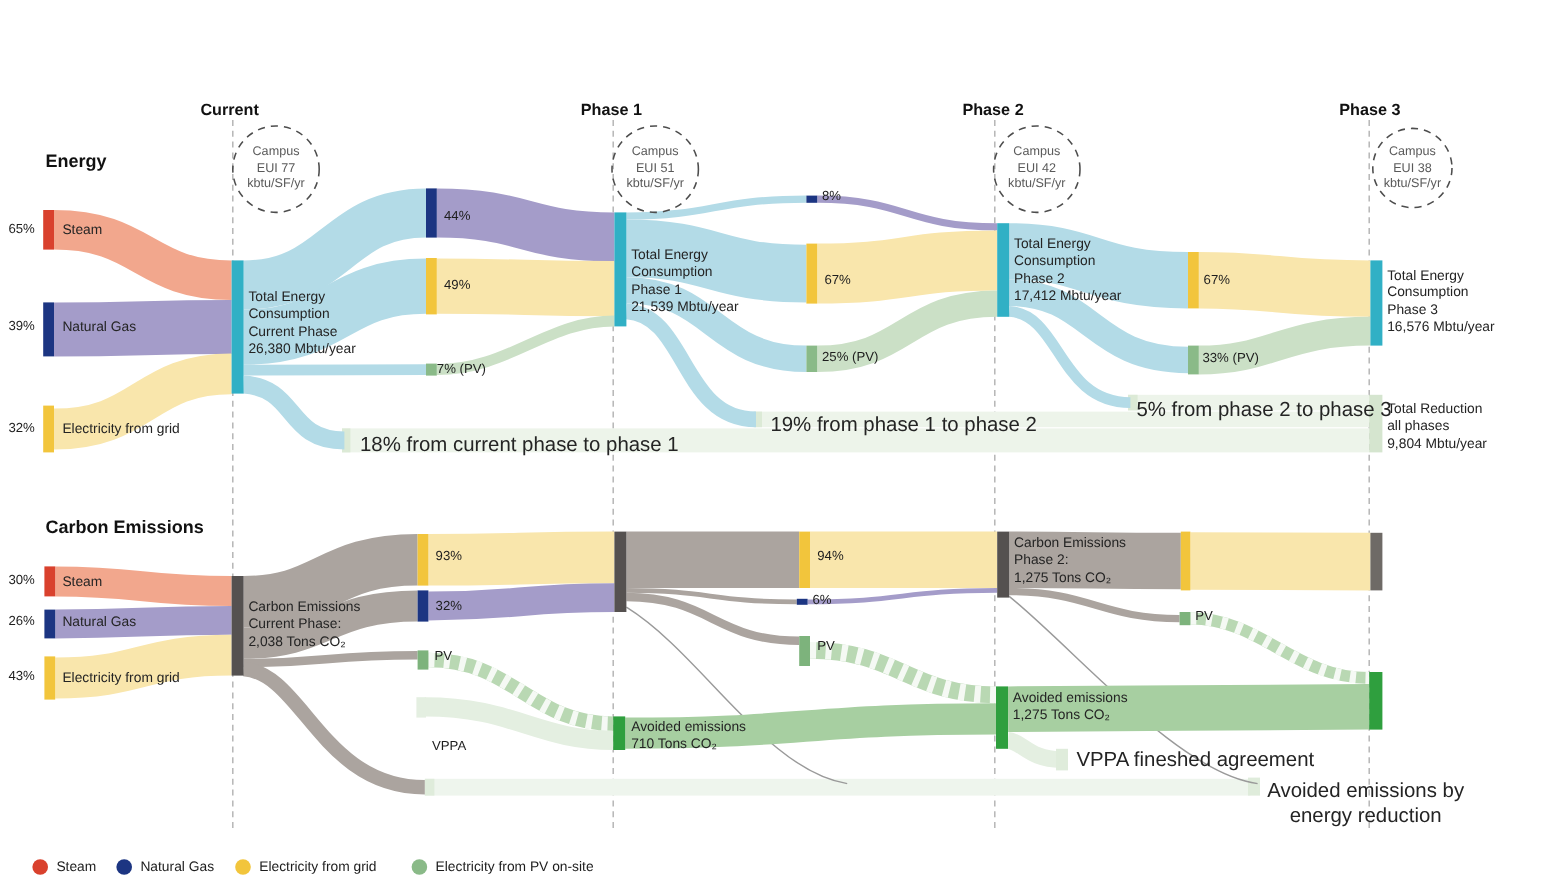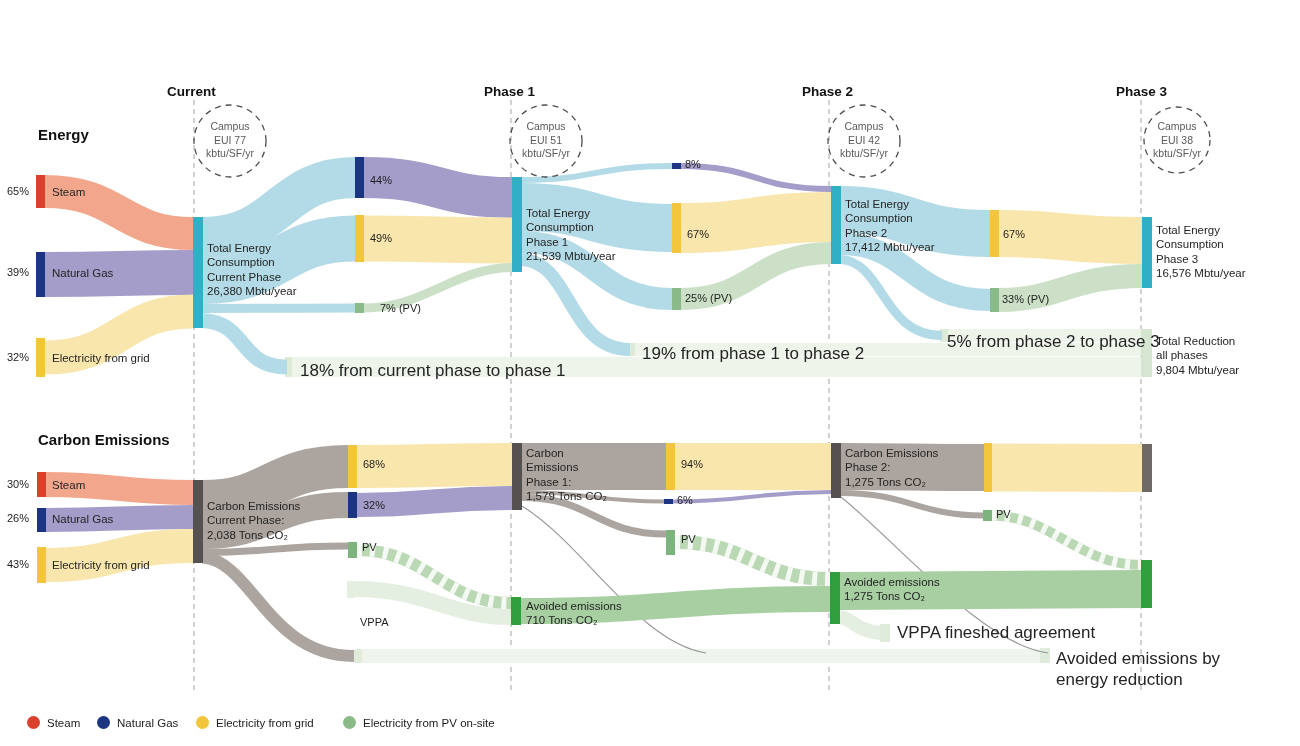--- a/index.html
+++ b/index.html
@@ -204,21 +204,21 @@
   <div class="L s115" style="left:1156px;top:223px;">Total Energy
 Consumption
 Phase 3
 16,576 Mbtu/year</div>
   <div class="L s115" style="left:1156px;top:334px;">Total Reduction
 all phases
 9,804 Mbtu/year</div>
 
   <div class="L pct" style="left:370px;top:174px;">44%</div>
   <div class="L pct" style="left:370px;top:232px;">49%</div>
-  <div class="L pct" style="left:380px;top:302px;text-align:right;">7% (PV)</div>
+  <div class="L pct" style="left:364px;top:302px;text-align:right;">7% (PV)</div>
   <div class="L pct" style="left:685px;top:158px;">8%</div>
   <div class="L pct" style="left:687px;top:228px;">67%</div>
   <div class="L pct" style="left:685px;top:292px;">25% (PV)</div>
   <div class="L pct" style="left:1003px;top:228px;">67%</div>
   <div class="L pct" style="left:1002px;top:293px;">33% (PV)</div>
 
   <div class="L s11" style="left:300px;top:360px;">18% from current phase to phase 1</div>
   <div class="L s11" style="left:642px;top:343px;">19% from phase 1 to phase 2</div>
   <div class="L s11" style="left:947px;top:331px;">5% from phase 2 to phase 3</div>
 
@@ -226,43 +226,39 @@
   <div class="L pct" style="left:7px;top:478px;">30%</div>
   <div class="L pct" style="left:7px;top:512px;">26%</div>
   <div class="L pct" style="left:7px;top:558px;">43%</div>
   <div class="L s115" style="left:52px;top:478px;">Steam</div>
   <div class="L s115" style="left:52px;top:512px;">Natural Gas</div>
   <div class="L s115" style="left:52px;top:558px;">Electricity from grid</div>
 
   <div class="L s115" style="left:207px;top:499px;">Carbon Emissions
 Current Phase:
 2,038 Tons CO₂</div>
-  <div class="L s115" style="left:526px;top:446px;">Carbon
-Emissions
-Phase 1:
-1,579 Tons CO₂</div>
   <div class="L s115" style="left:845px;top:446px;">Carbon Emissions
 Phase 2:
 1,275 Tons CO₂</div>
 
-  <div class="L pct" style="left:363px;top:458px;">68%</div>
+  <div class="L pct" style="left:363px;top:458px;">93%</div>
   <div class="L pct" style="left:363px;top:499px;">32%</div>
   <div class="L pct" style="left:362px;top:541px;">PV</div>
   <div class="L pct" style="left:360px;top:580px;margin-top:36px;">VPPA</div>
   <div class="L pct" style="left:681px;top:458px;">94%</div>
   <div class="L pct" style="left:677px;top:494px;">6%</div>
   <div class="L pct" style="left:681px;top:533px;">PV</div>
   <div class="L pct" style="left:996px;top:508px;">PV</div>
 
   <div class="L s115" style="left:526px;top:599px;">Avoided emissions
 710 Tons CO₂</div>
   <div class="L s115" style="left:844px;top:575px;">Avoided emissions
 1,275 Tons CO₂</div>
   <div class="L s11" style="left:897px;top:622px;">VPPA fineshed agreement</div>
-  <div class="L s11" style="left:1056px;top:648px;">Avoided emissions by
+  <div class="L s11" style="left:1056px;top:648px;text-align:center;">Avoided emissions by
 energy reduction</div>
 
   <div class="legend-item" style="left:27px;top:716px;">
     <span class="dot" style="background: rgb(217, 65, 45);"></span>
     <span>Steam</span>
   </div>
   <div class="legend-item" style="left:97px;top:716px;">
     <span class="dot" style="background: rgb(28, 53, 130);"></span>
     <span>Natural Gas</span>
   </div>

